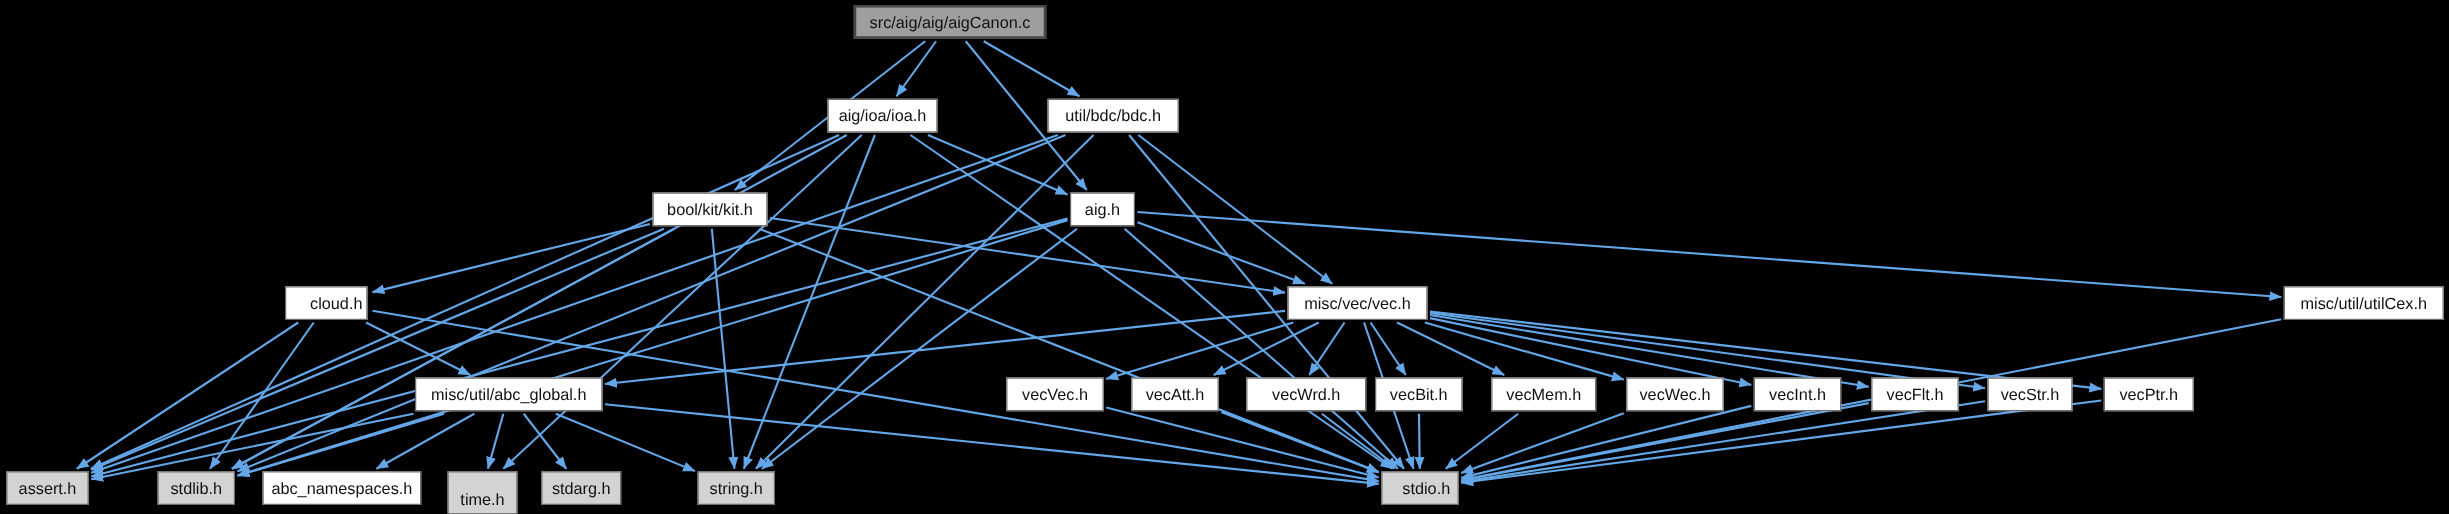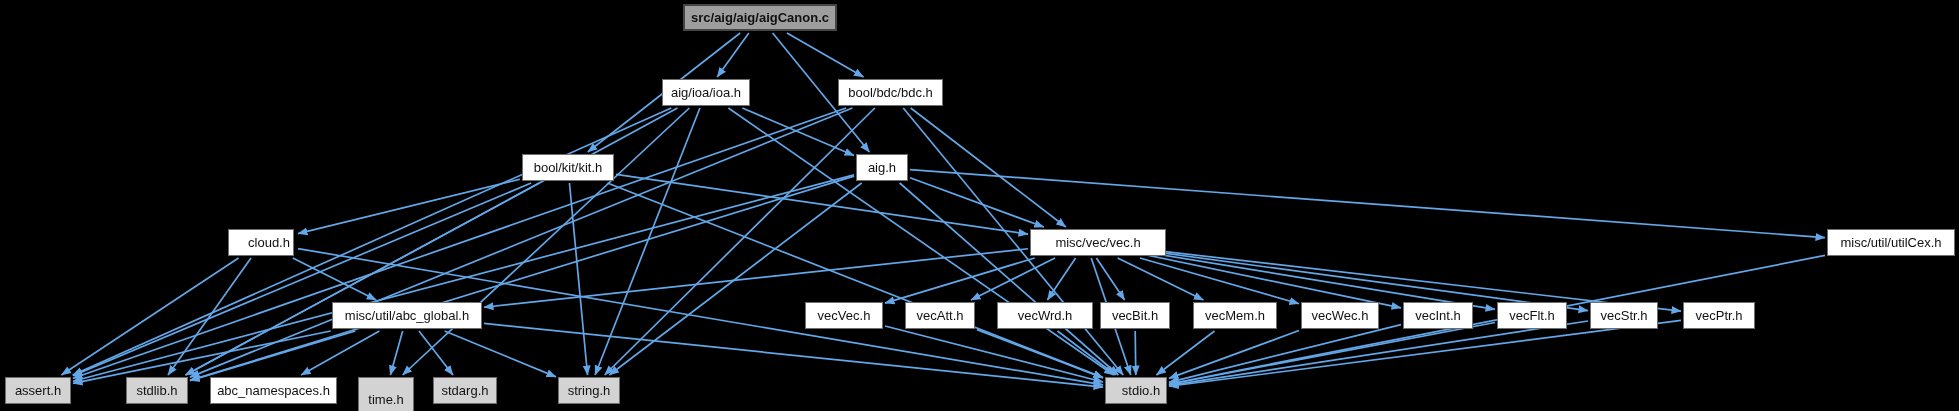--- a/index.html
+++ b/index.html
@@ -37,21 +37,20 @@
     background: var(--header_fill, #fff);
     border: 1.5px solid var(--node_border, #6f6f6f);
   }
   .node.system {
     background: var(--system_fill, #d3d3d3);
     border: 1.5px solid var(--node_border, #6f6f6f);
   }
   .node.root {
     background: var(--root_fill, #9e9e9e);
     border: 2.5px solid var(--root_border, #454545);
-    font-weight: bold;
   }
   .edge { stroke-width: 1.7; fill: none; }
 </style>
 </head>
 <body>
 
 <div id="graph">
   <svg id="edge-layer" width="1959" height="411">
     <defs>
       <marker id="arrowhead" markerWidth="11" markerHeight="9" refX="9.5" refY="4.5" orient="auto" markerUnits="userSpaceOnUse">
@@ -118,25 +117,25 @@
         <line x1="1299" y1="330.5735294117647" x2="1169" y2="378.36764705882354" class="edge" stroke="#63a7e8" marker-end="url(#arrowhead)"></line>
         <line x1="1401" y1="324.6887417218543" x2="1169" y2="382.3046357615894" class="edge" stroke="#63a7e8" marker-end="url(#arrowhead)"></line>
         <line x1="1495" y1="322.50757575757575" x2="1169" y2="384.25" class="edge" stroke="#63a7e8" marker-end="url(#arrowhead)"></line>
         <line x1="1588" y1="321.0327868852459" x2="1169" y2="385.4282786885246" class="edge" stroke="#63a7e8" marker-end="url(#arrowhead)"></line>
         <line x1="1681" y1="320.3885077186964" x2="1169" y2="386.25471698113205" class="edge" stroke="#63a7e8" marker-end="url(#arrowhead)"></line>
       </g>
   </svg>
   <div id="node-layer">
       <div class="node root" title="src/aig/aig/aigCanon.c" style="left: 683px; top: 4px; width: 154px; height: 27px;">src/aig/aig/aigCanon.c</div>
       <div class="node header" title="aig/ioa/ioa.h" style="left: 662px; top: 79px; width: 88px; height: 27px;">aig/ioa/ioa.h</div>
-      <div class="node header" title="bool/bdc/bdc.h" style="left: 838px; top: 79px; width: 105px; height: 27px;">bool/bdc/bdc.h</div>
+      <div class="node header" title="bool/bdc/bdc.h" style="left: 838px; top: 79px; width: 105px; height: 27px;">util/bdc/bdc.h</div>
       <div class="node header" title="bool/kit/kit.h" style="left: 522px; top: 154px; width: 92px; height: 27px;">bool/kit/kit.h</div>
       <div class="node header" title="aig.h" style="left: 856px; top: 154px; width: 52px; height: 27px;">aig.h</div>
       <div class="node header" title="cloud.h" style="left: 228px; top: 229px; width: 66px; height: 27px; padding-left: 16px;">cloud.h</div>
-      <div class="node header" title="misc/vec/vec.h" style="left: 1030px; top: 229px; width: 136px; height: 27px;">misc/vec/vec.h</div>
+      <div class="node header" title="misc/vec/vec.h" style="left: 1030px; top: 229px; width: 112px; height: 27px;">misc/vec/vec.h</div>
       <div class="node header" title="misc/util/utilCex.h" style="left: 1827px; top: 229px; width: 128px; height: 27px;">misc/util/utilCex.h</div>
       <div class="node header" title="misc/util/abc_global.h" style="left: 332px; top: 302px; width: 150px; height: 27px;">misc/util/abc_global.h</div>
       <div class="node header" title="vecVec.h" style="left: 805px; top: 302px; width: 78px; height: 27px;">vecVec.h</div>
       <div class="node header" title="vecAtt.h" style="left: 905px; top: 302px; width: 70px; height: 27px;">vecAtt.h</div>
       <div class="node header" title="vecWrd.h" style="left: 997px; top: 302px; width: 96px; height: 27px;">vecWrd.h</div>
       <div class="node header" title="vecBit.h" style="left: 1100px; top: 302px; width: 70px; height: 27px;">vecBit.h</div>
       <div class="node header" title="vecMem.h" style="left: 1193px; top: 302px; width: 84px; height: 27px; text-align: right;">vecMem.h</div>
       <div class="node header" title="vecWec.h" style="left: 1301px; top: 302px; width: 78px; height: 27px;">vecWec.h</div>
       <div class="node header" title="vecInt.h" style="left: 1403px; top: 302px; width: 70px; height: 27px;">vecInt.h</div>
       <div class="node header" title="vecFlt.h" style="left: 1497px; top: 302px; width: 70px; height: 27px;">vecFlt.h</div>

